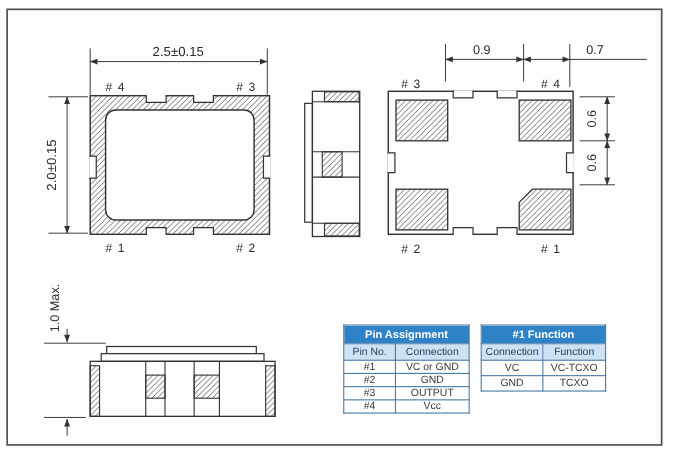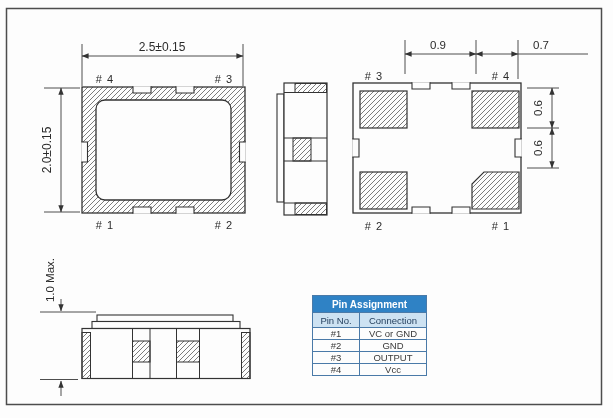--- a/index.html
+++ b/index.html
@@ -189,14 +189,37 @@
     <td class="val">#3</td>
     <td class="val">OUTPUT</td>
   </tr>
   <tr>
     <td class="val">#4</td>
     <td class="val">Vcc</td>
   </tr>
 </tbody>
     </table>
 
+<table class="spec" id="tbl-pin1-function">
+  <colgroup>
+        <col style="width:56px">
+        <col style="width:57px">
+      </colgroup>
+  <tbody>
+        <tr>
+          <th class="title" colspan="2">#1 Function</th>
+        </tr>
+  <tr>
+    <td class="sub">Connection</td>
+    <td class="sub">Function</td>
+  </tr>
+  <tr>
+    <td class="val">VC</td>
+    <td class="val">VC-TCXO</td>
+  </tr>
+  <tr>
+    <td class="val">GND</td>
+    <td class="val">TCXO</td>
+  </tr>
+</tbody>
+    </table>
 
 </div>
 
 </body></html>

